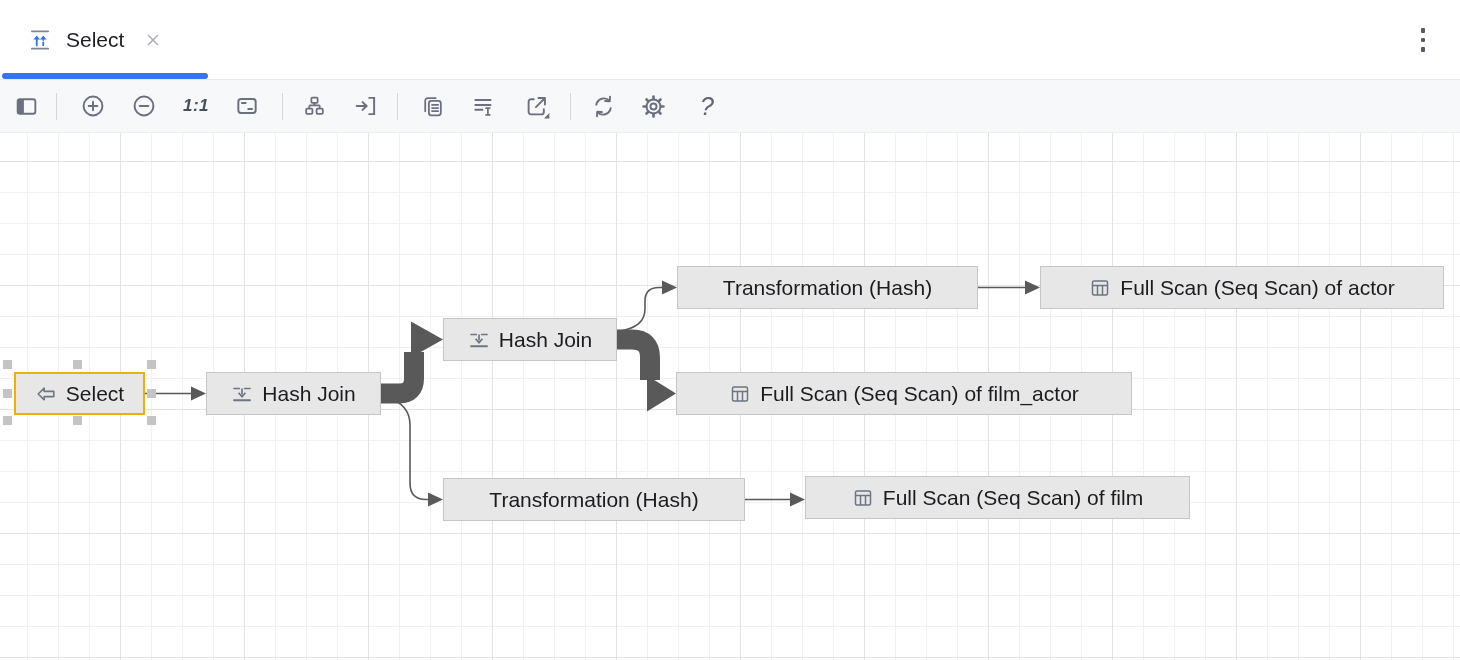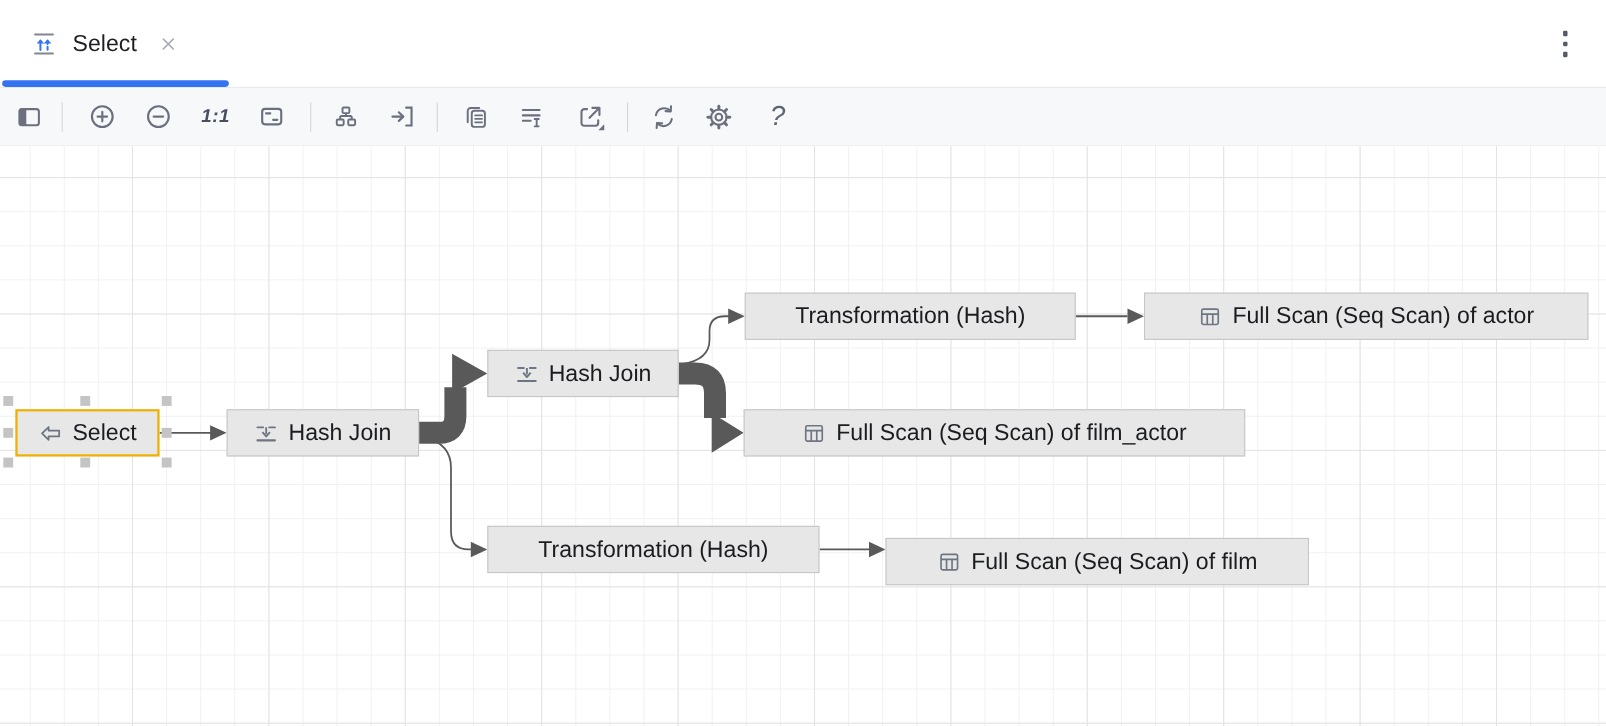--- a/index.html
+++ b/index.html
@@ -264,21 +264,21 @@
       <rect x="3.5" y="4" width="15" height="14" rx="1.5" fill="none" stroke="#6e7582" stroke-width="1.5"></rect>
       <path d="M3.5 8.5 H18.5 M8.5 8.5 V18 M13.5 8.5 V18" stroke="#6e7582" stroke-width="1.5" fill="none"></path>
     </svg>
     <span>Full Scan (Seq Scan) of actor</span>
   </div>
 
   <div class="node" style="left:443px;top:345px;width:302px">
     <span>Transformation (Hash)</span>
   </div>
 
-  <div class="node" style="left:805px;top:356px;width:385px">
+  <div class="node" style="left:805px;top:343px;width:385px">
     <svg viewBox="0 0 22 22" width="22" height="22">
       <rect x="3.5" y="4" width="15" height="14" rx="1.5" fill="none" stroke="#6e7582" stroke-width="1.5"></rect>
       <path d="M3.5 8.5 H18.5 M8.5 8.5 V18 M13.5 8.5 V18" stroke="#6e7582" stroke-width="1.5" fill="none"></path>
     </svg>
     <span>Full Scan (Seq Scan) of film</span>
   </div>
 
 </div>
 
 </body></html>

